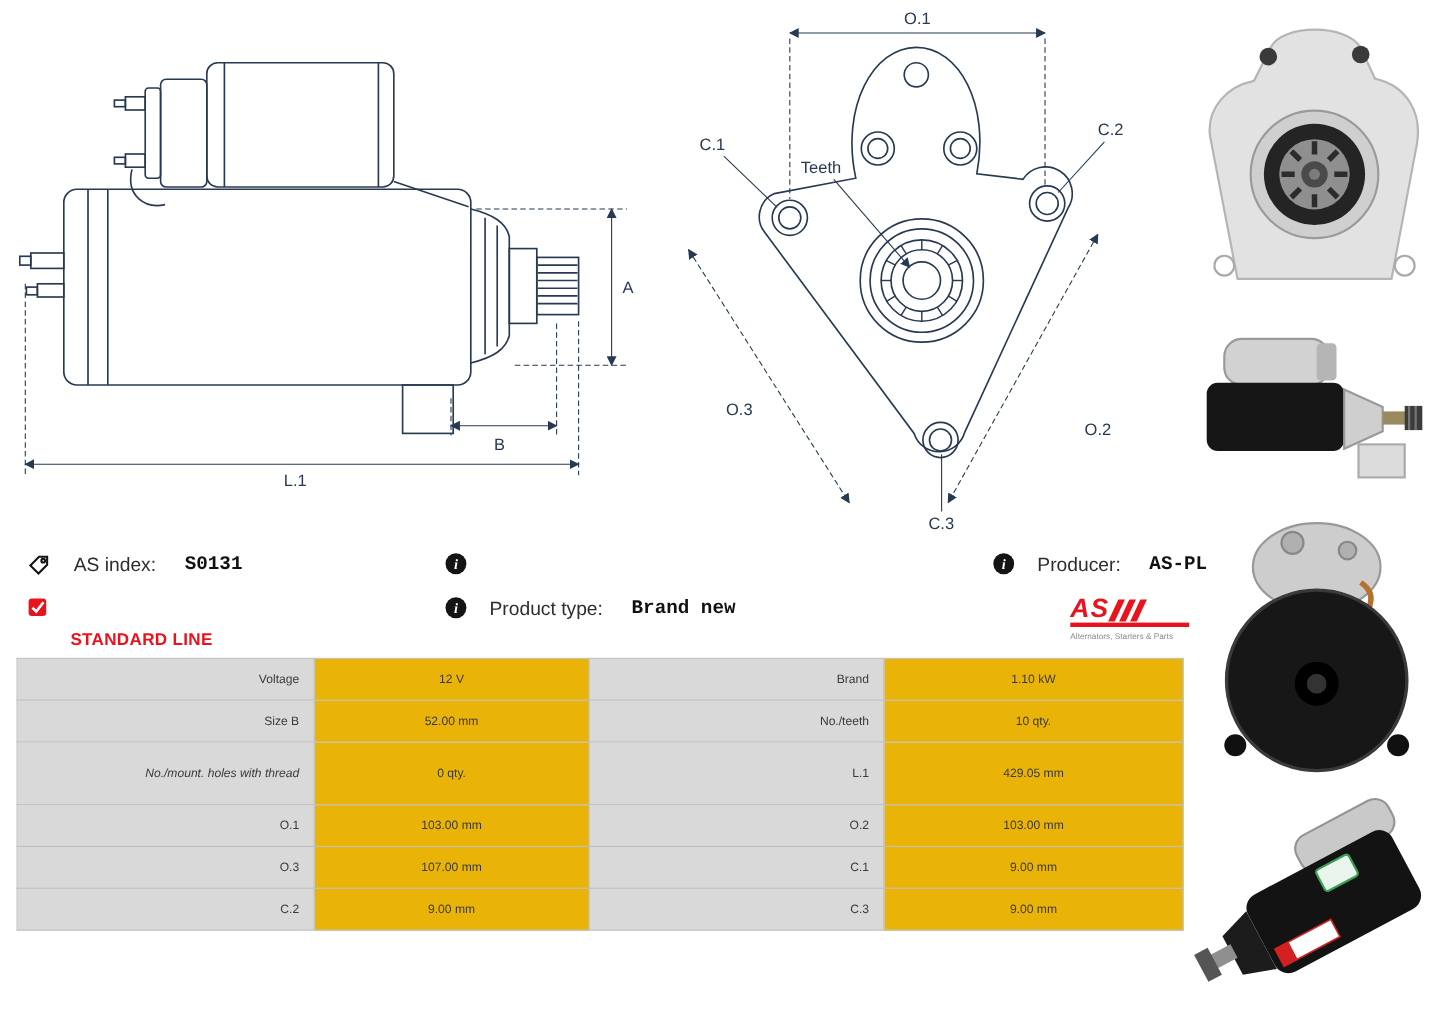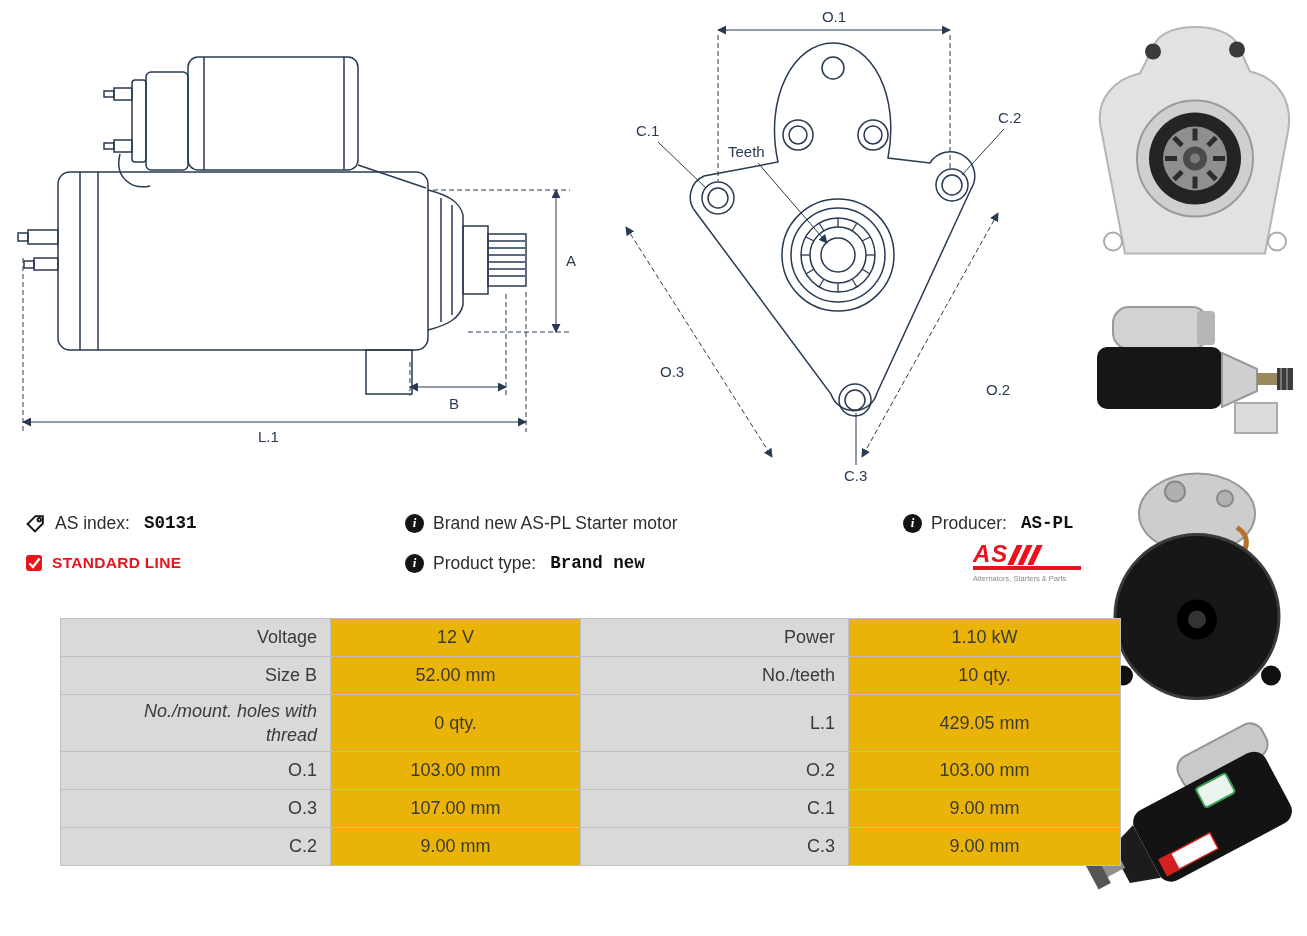--- a/index.html
+++ b/index.html
@@ -14,40 +14,40 @@
 
   
   .photos { position:absolute; left:1085px; top:2px; width:220px; display:flex; flex-direction:column; }
   .photo { background:#fff; }
 
   
   .info-col { position:absolute; }
   .col-a { left:25px;  top:503px; }
   .col-b { left:405px; top:503px; }
   .col-c { left:903px; top:503px; width:176px; }
-  .info-line { display:flex; align-items:center; gap:9px; height:40px; font-size:17.5px; color:#2d2d2d; white-space:nowrap; }
+  .info-line { display:flex; align-items:flex-start; gap:21px; height:40px; font-size:17.5px; color:#2d2d2d; white-space:nowrap; }
   .info-line b { margin-left:5px; color:#111;font-family:Liberation Mono, monospace; }
   .info-line .lead { color:#2d2d2d; }
-  .standard-line-text { color:#e8131d; font-weight:bold; font-size:15.5px; letter-spacing:.3px; }
+  .standard-line-text { color:#e8131d; font-weight:bold; font-size:15.5px; letter-spacing:.3px;margin-top:30px; }
   .icon-info { width:19px; height:19px; min-width:19px; border-radius:50%; background:#141414; color:#fff;
                display:inline-flex; align-items:center; justify-content:center;
                font:italic bold 13px "Liberation Serif", serif; }
   .icon-svg { display:inline-flex; }
 
   
   .aspl-logo { margin-left:70px; margin-top:-2px; width:108px; }
   .aspl-top { display:flex; align-items:flex-end; height:24px; }
   .aspl-as { font-style:italic; font-weight:bold; font-size:24px; line-height:22px; color:#e8131d; letter-spacing:1px; }
   .aspl-bar { display:inline-block; width:6px; height:20px; background:#e8131d; transform:skewX(-25deg); margin-left:4px; }
   .aspl-rule { height:4px; background:#e8131d; margin-top:1px; }
   .aspl-tagline { font-size:7.5px; color:#8a8a8a; margin-top:4px; white-space:nowrap; }
 
   
-  .spec-table { position:absolute; left:15px; top:618px; width:1060px; border-collapse:collapse;
-                font-size:18px; color:#3a3a3a; table-layout:fixed;margin-left:45px; }
+  .spec-table { position:absolute; left:15px; top:598px; width:1060px; border-collapse:collapse;
+                font-size:11px; color:#3a3a3a; table-layout:fixed; }
   .spec-table td { border:1px solid #bfbfbf; height:38px; padding:3px 13px; vertical-align:middle; }
   .spec-table tr.tall td { height:57px; }
   td.lbl { background:#d9d9d9; text-align:right; }
   td.val { background:#eab308; text-align:center; }
   .wrap { display:inline-block; max-width:200px; text-align:right; line-height:1.35;font-style:italic; }
 </style>
 </head>
 <body>
 
 <div class="sheet">
@@ -264,21 +264,20 @@
           <polyline points="4.5,9.5 8,13 14.5,4.5" fill="none" stroke="#fff" stroke-width="2.4"></polyline>
         </svg>
       </span>
       <span class="standard-line-text">STANDARD LINE</span>
     </div>
   </div>
 
   <div class="info-col col-b">
     <div class="info-line">
       <span class="icon-info">i</span>
-      <span class="lead">Brand new AS-PL Starter motor</span>
     </div>
     <div class="info-line">
       <span class="icon-info">i</span>
       <span class="lead">Product type:</span>
       <b>Brand new</b>
     </div>
   </div>
 
   <div class="info-col col-c">
     <div class="info-line">
@@ -302,21 +301,21 @@
     <colgroup>
         <col style="width:270px">
         <col style="width:250px">
         <col style="width:268px">
         <col style="width:272px">
       </colgroup>
     <tbody>
       <tr>
         <td class="lbl">Voltage</td>
         <td class="val">12 V</td>
-        <td class="lbl">Power</td>
+        <td class="lbl">Brand</td>
         <td class="val">1.10 kW</td>
       </tr>
       <tr>
         <td class="lbl">Size B</td>
         <td class="val">52.00 mm</td>
         <td class="lbl">No./teeth</td>
         <td class="val">10 qty.</td>
       </tr>
       <tr class="tall">
         <td class="lbl"><span class="wrap">No./mount. holes with thread</span></td>

